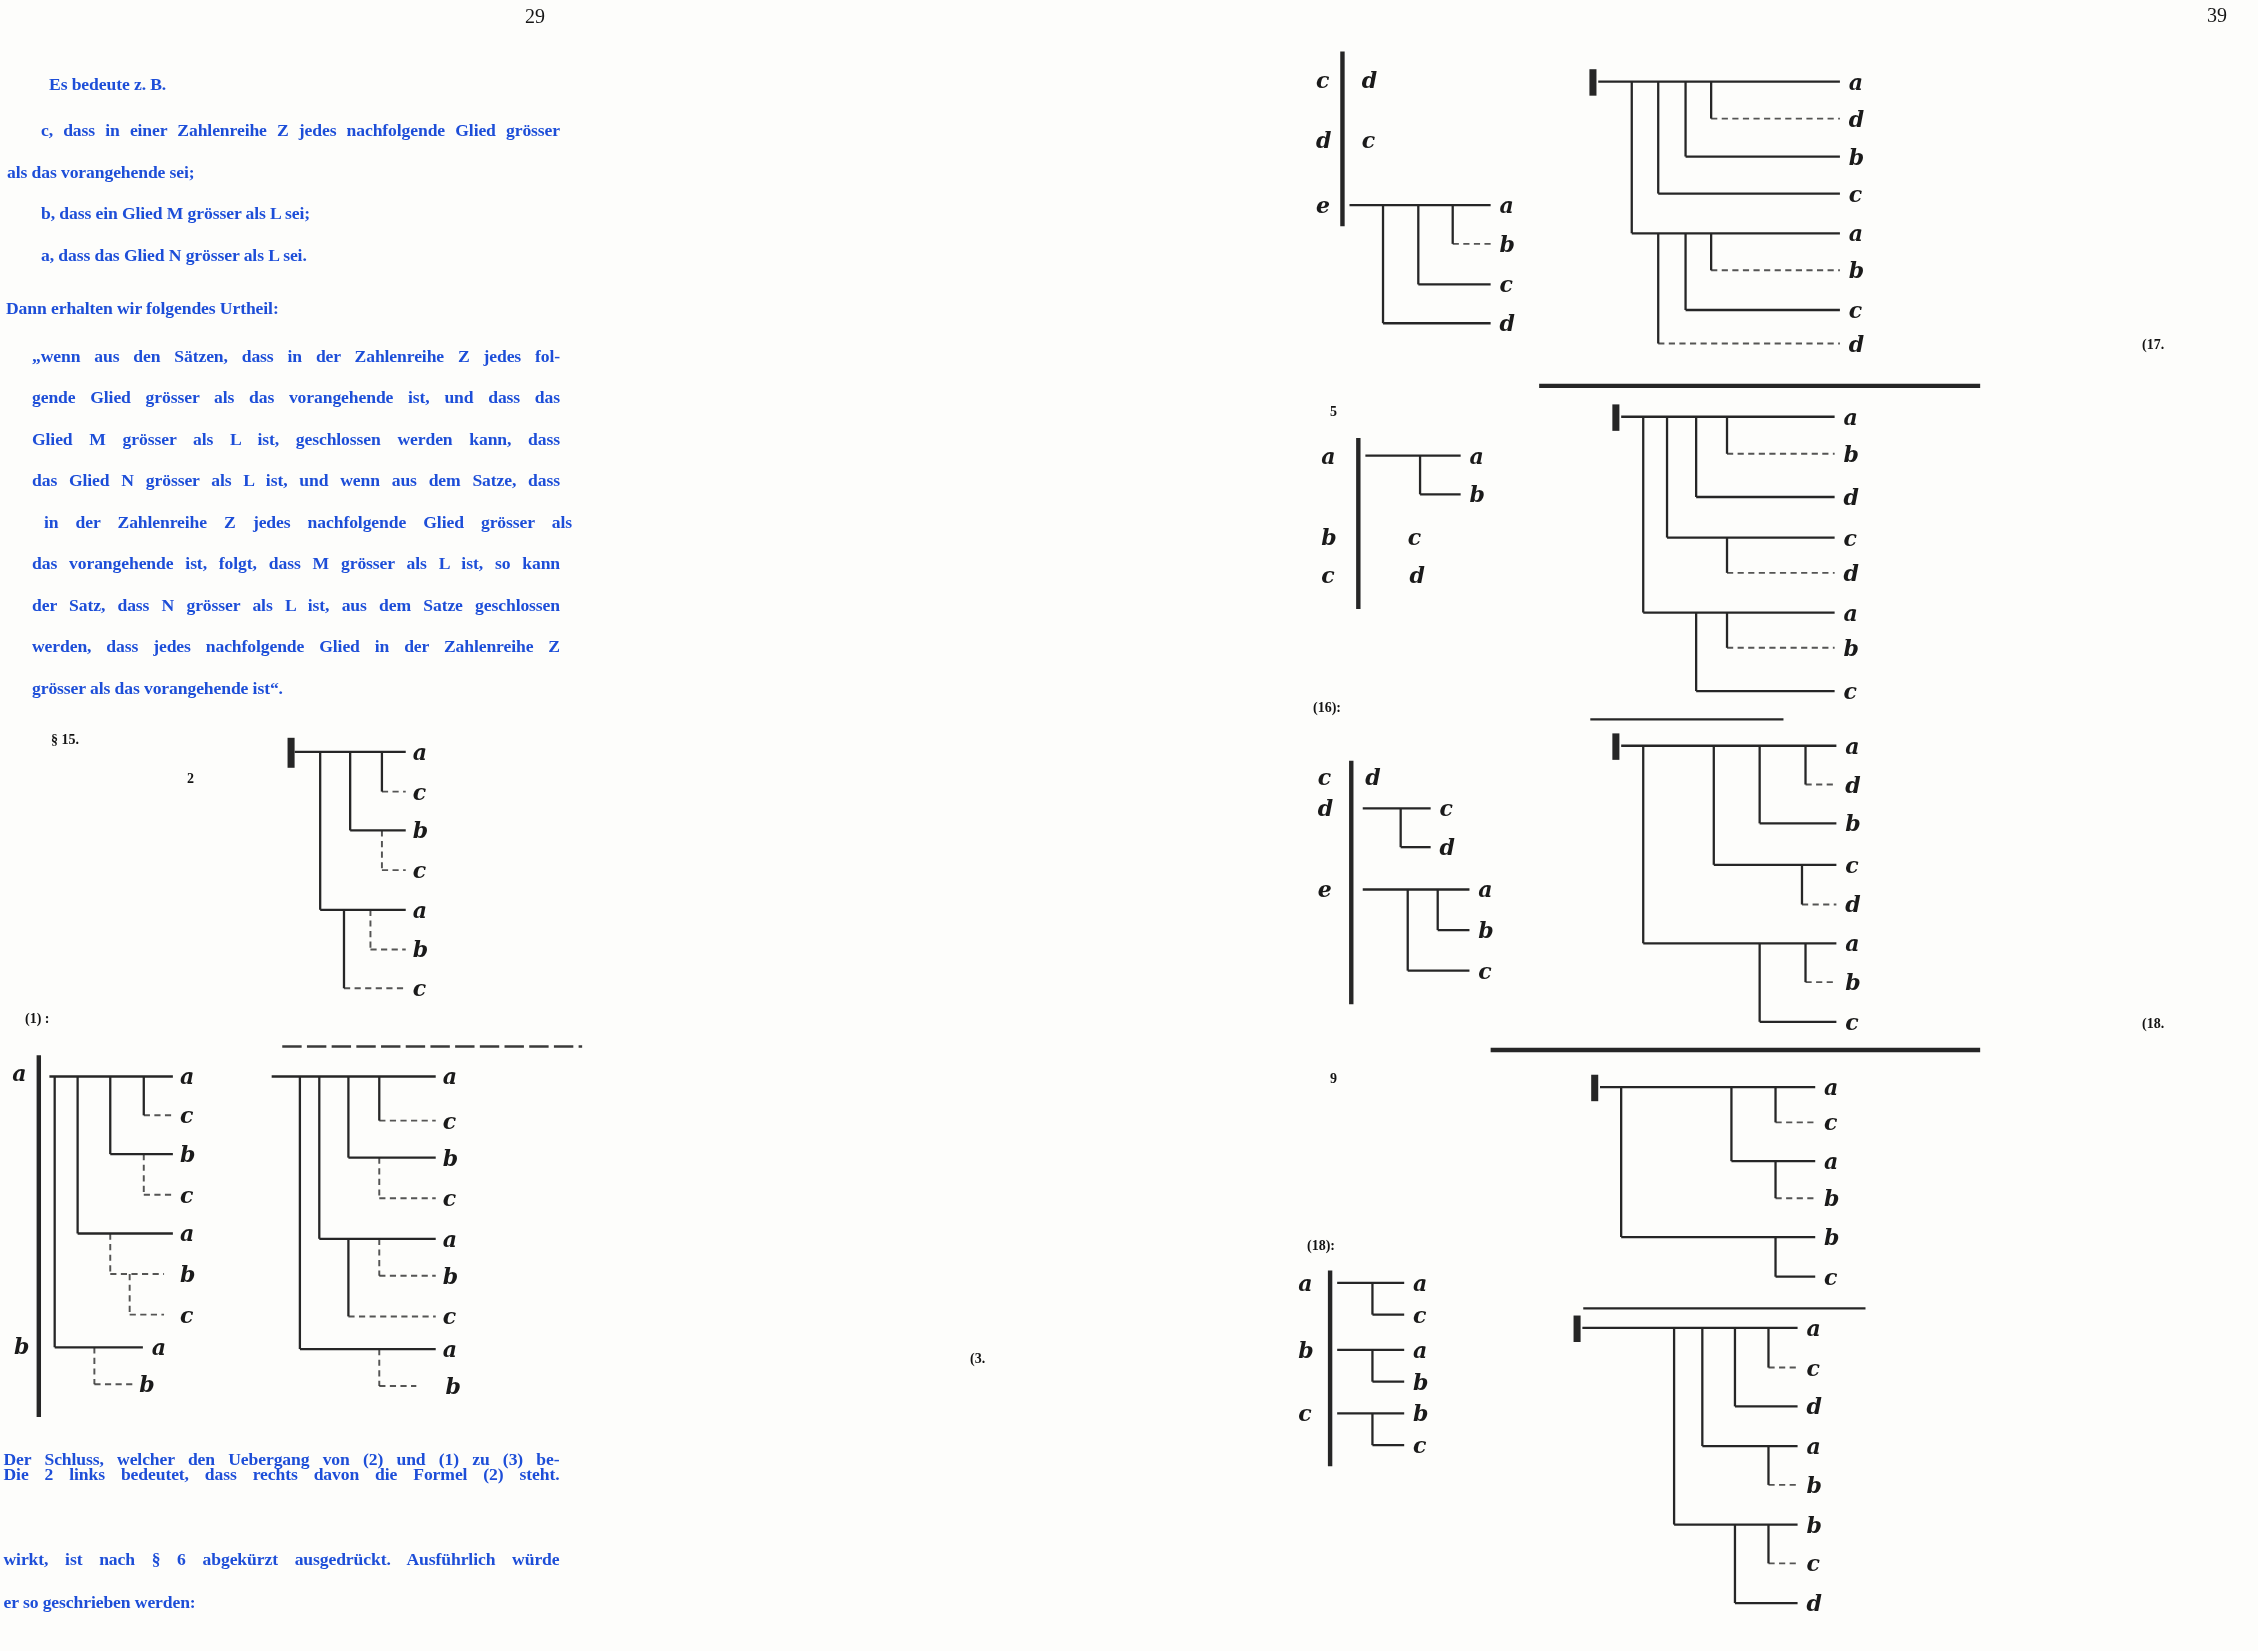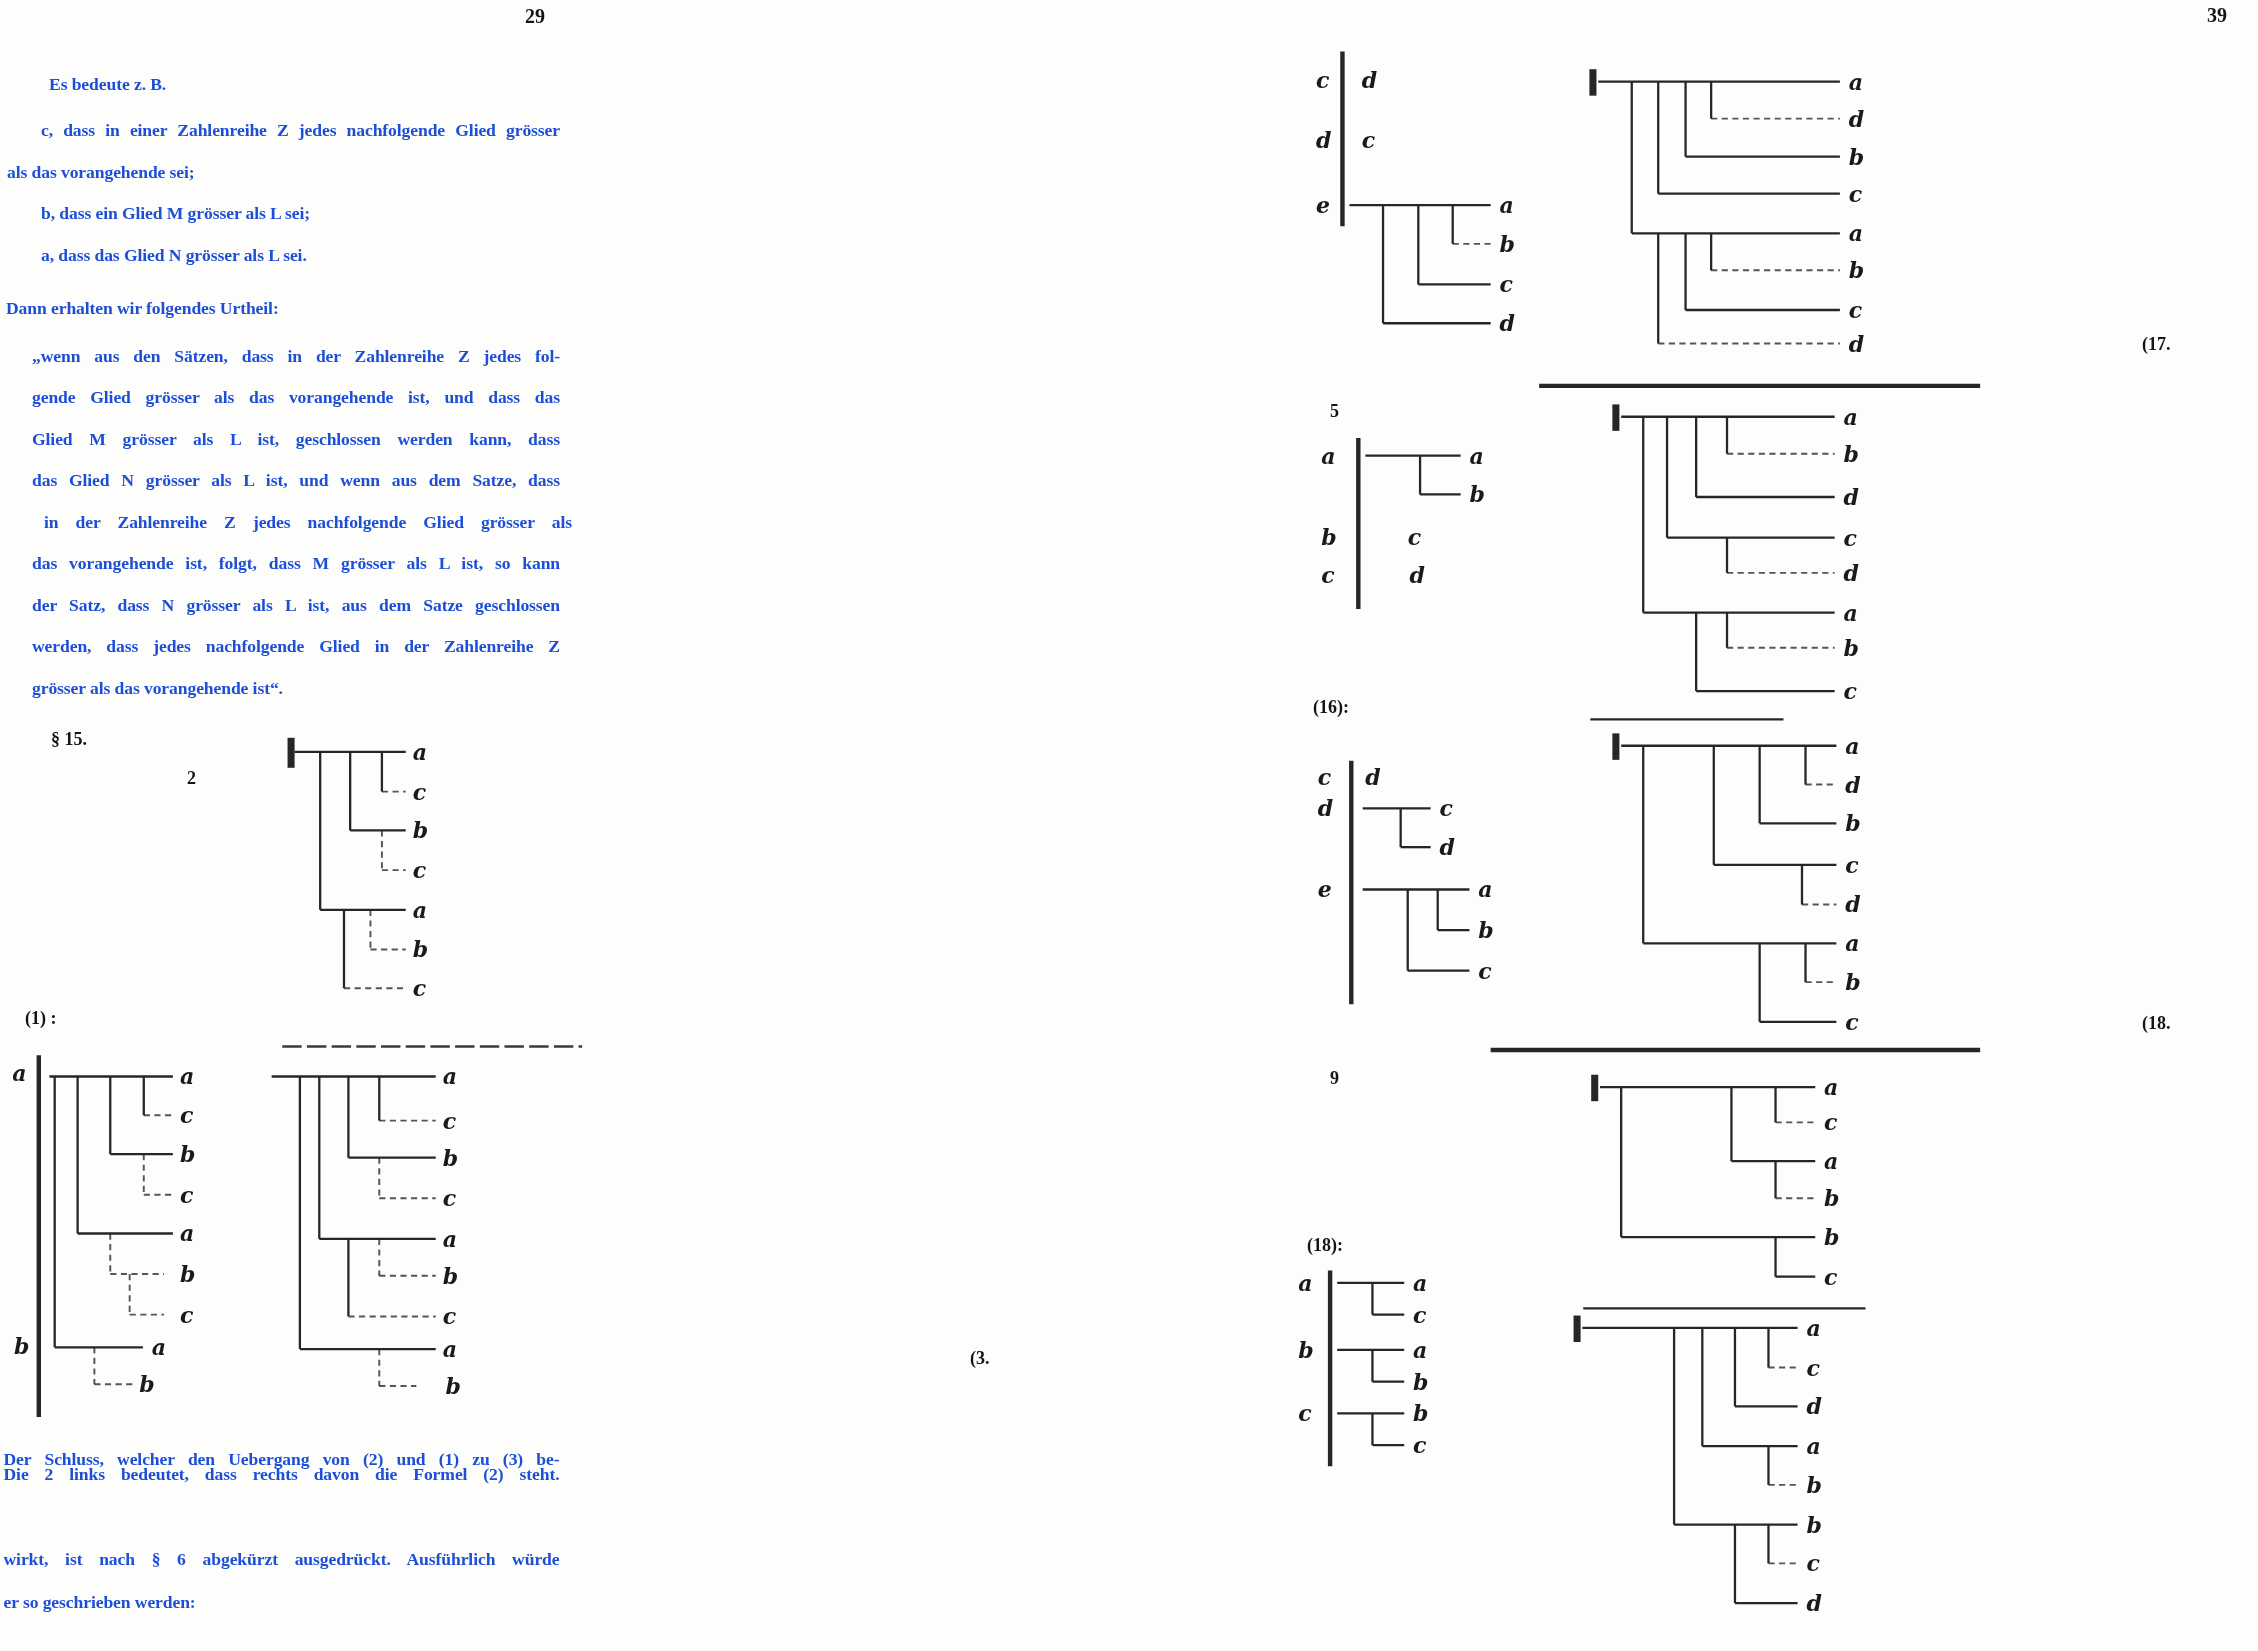--- a/index.html
+++ b/index.html
@@ -2,24 +2,24 @@
 <html style="font-size:14px"><head>
 <meta charset="utf-8">
 <style>
   html,body{margin:0;padding:0}
   body{
     width:2258px;height:1652px;position:relative;
     background:#fdfdfb;color:#161616;
     font-family:"Liberation Serif",serif;
     overflow:hidden;
   }
-  .pageno{position:absolute;font-size:20px;font-weight:bold}
+  .pageno{position:absolute;font-size:20px;font-weight:normal}
   .tl{position:absolute;font-size:17.6px;font-weight:bold;letter-spacing:-0.1px;white-space:pre;color:#1d4ed8}
   .tl.j{white-space:normal;text-align:justify;text-align-last:justify}
-  .lbl{position:absolute;font-size:18px;font-weight:bold;white-space:pre;color:#141414;line-height:25px}
+  .lbl{position:absolute;font-size:14px;font-weight:bold;white-space:pre;color:#141414;line-height:25px}
   #overlay{position:absolute;left:0;top:0}
   #overlay line{stroke:#262626;stroke-width:2.6;stroke-linecap:butt}
   #overlay line.d1{stroke-dasharray:7 5;opacity:.78;stroke-width:2.2}
   #overlay line.d2{stroke-dasharray:22 6;opacity:.9}
   #overlay line.bar{stroke-width:8}
   #overlay line.tb{stroke-width:5}
   #overlay text.ml{font-family:"DejaVu Serif",serif;font-style:italic;font-weight:bold;font-size:25px;fill:#1a1a1a}
 </style>
 </head>
 <body>

